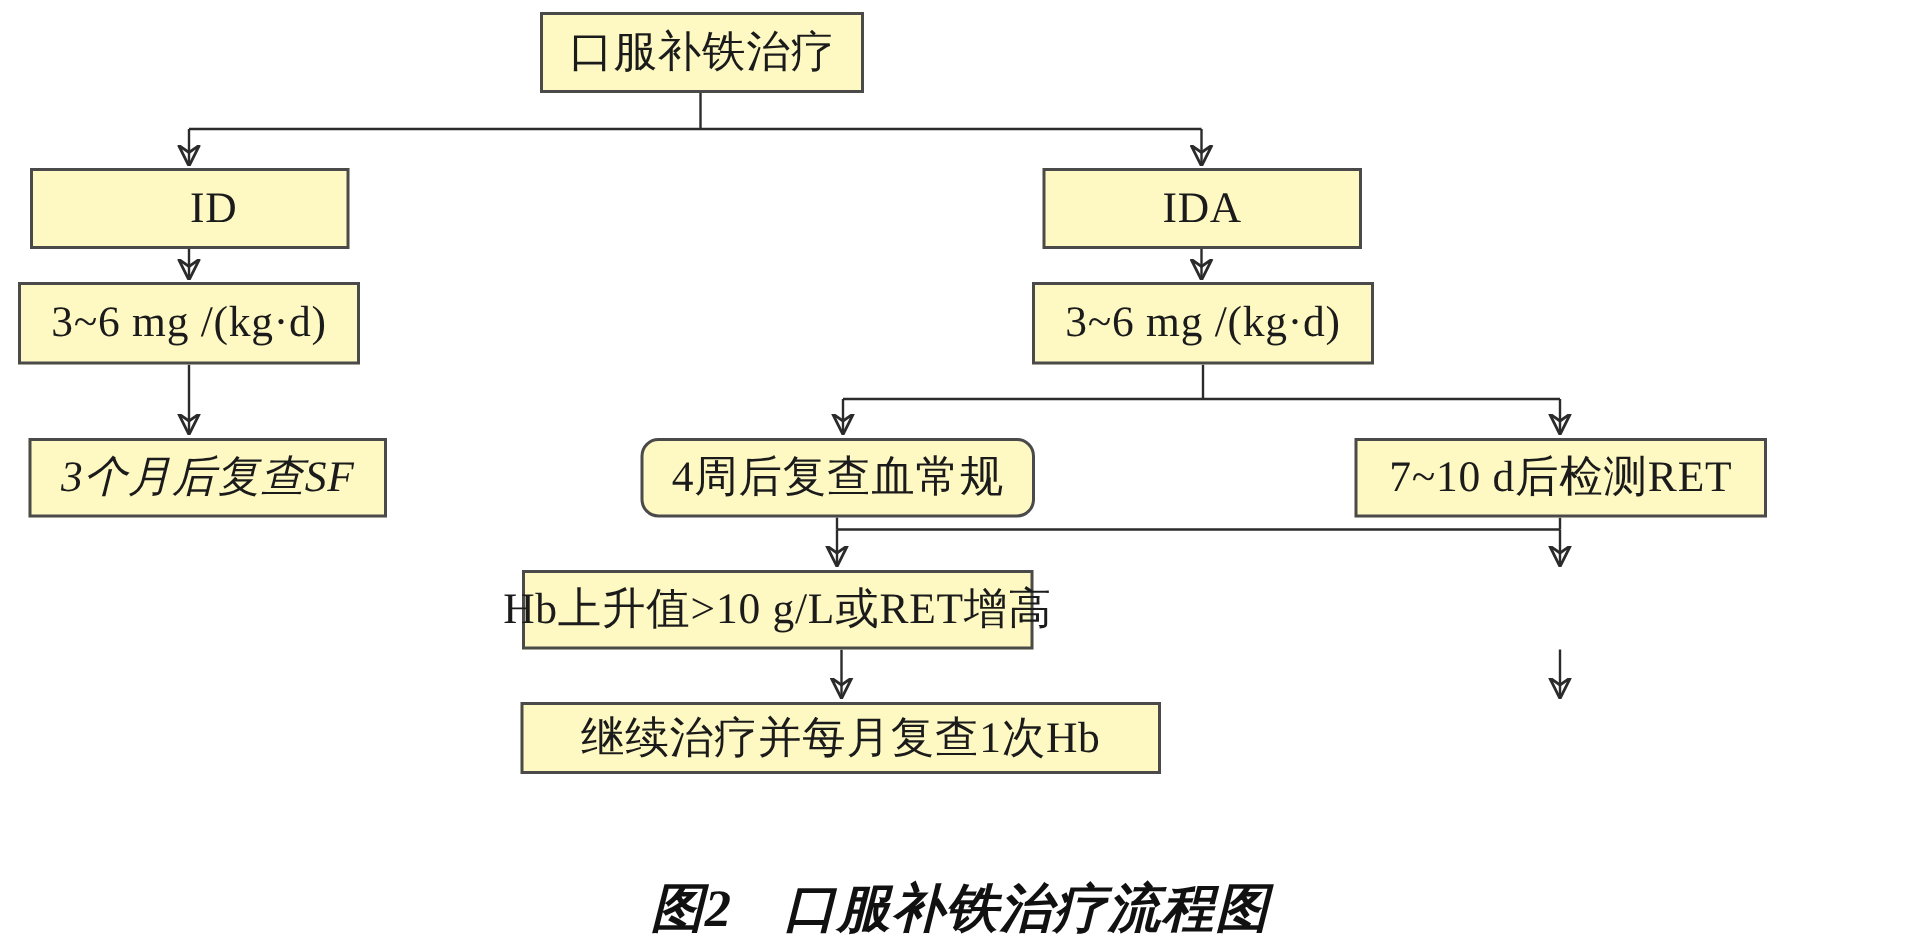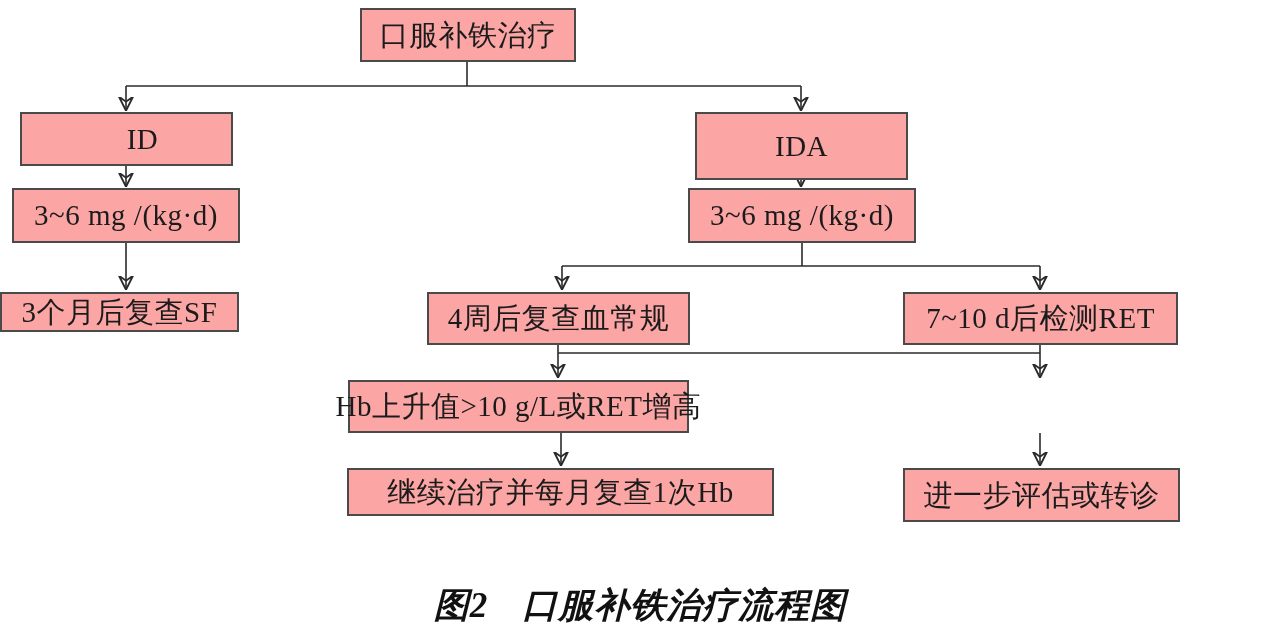--- a/index.html
+++ b/index.html
@@ -23,21 +23,21 @@
     height: 628px;
   }
   .connectors path {
     stroke: #2b2b2b;
     stroke-width: 1.6;
     fill: none;
   }
   .node {
     position: absolute;
     box-sizing: border-box;
-    background: #fca5a5;
+    background: #fef9c3;
     border: 2px solid #4a4a4a;
     display: flex;
     align-items: center;
     justify-content: center;
     font-size: 29px;
     color: #1b1b1b;
     letter-spacing: 0.5px;
     white-space: nowrap;
     line-height: 1;
   }
@@ -90,36 +90,35 @@
     <path d="M1040 353 V376" marker-end="url(#arrow)"></path>
 
     <path d="M561 433 V464" marker-end="url(#arrow)"></path>
     <path d="M1040 433 V464" marker-end="url(#arrow)"></path>
   </svg>
 
   <div class="node" style="left:360px; top:8px; width:216px; height:54px;">口服补铁治疗</div>
 
   <div class="node" style="left:20px; top:112px; width:213px; height:54px;padding-left:32px;">ID</div>
 
-  <div class="node" style="left:695px; top:112px; width:213px; height:68px;">IDA</div>
+  <div class="node" style="left:695px; top:112px; width:213px; height:54px;">IDA</div>
 
   <div class="node" style="left:12px; top:188px; width:228px; height:55px;">3~6 mg /(kg·d)</div>
 
   <div class="node" style="left:688px; top:188px; width:228px; height:55px;">3~6 mg /(kg·d)</div>
 
-  <div class="node" style="left:0; top:292px; width:239px; height:40px;">3个月后复查SF</div>
+  <div class="node" style="left:19px; top:292px; width:239px; height:53px;font-style:italic;">3个月后复查SF</div>
 
-  <div class="node" style="left:427px; top:292px; width:263px; height:53px;">4周后复查血常规</div>
+  <div class="node" style="left:427px; top:292px; width:263px; height:53px;border-radius:12px;">4周后复查血常规</div>
 
   <div class="node" style="left:903px; top:292px; width:275px; height:53px;">7~10 d后检测RET</div>
 
   <div class="node" style="left:348px; top:380px; width:341px; height:53px;">Hb上升值&gt;10 g/L或RET增高</div>
 
 
   <div class="node" style="left:347px; top:468px; width:427px; height:48px;">继续治疗并每月复查1次Hb</div>
 
-  <div class="node" style="left:903px; top:468px; width:277px; height:54px;">进一步评估或转诊</div>
 
   <div class="caption">
     <span class="figure-number">图2</span><span class="figure-title">口服补铁治疗流程图</span>
   </div>
 
 </div>
 
 </body></html>

